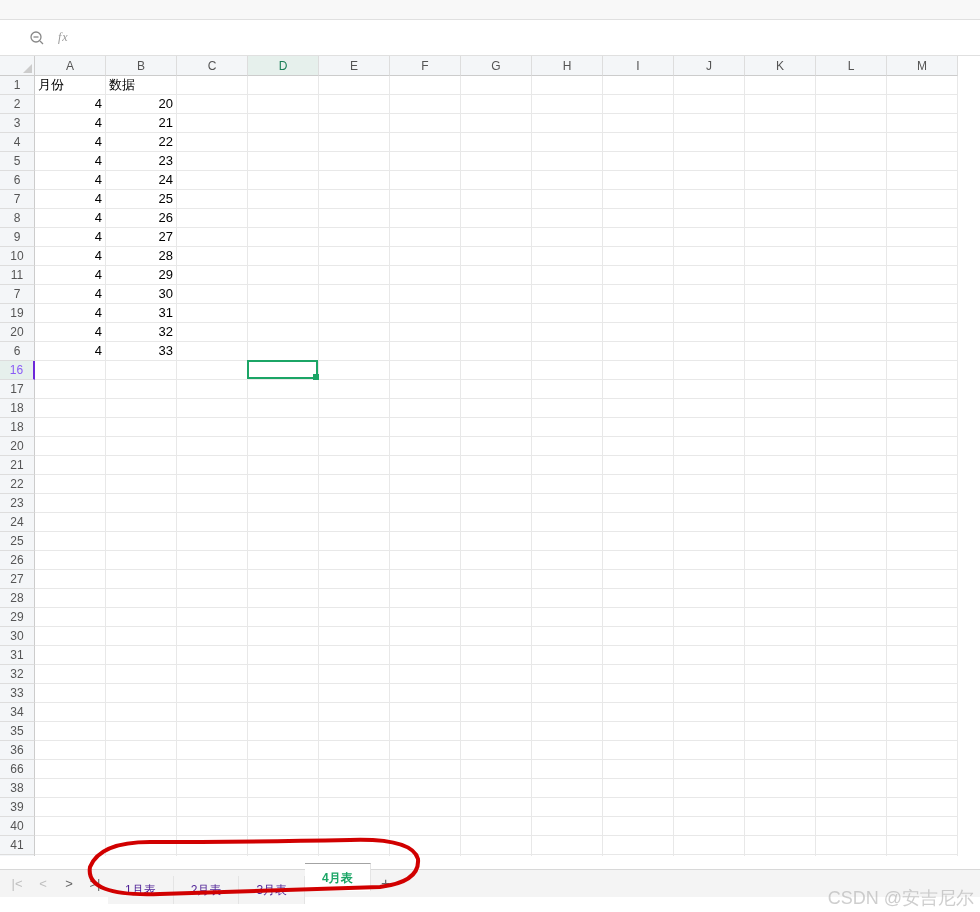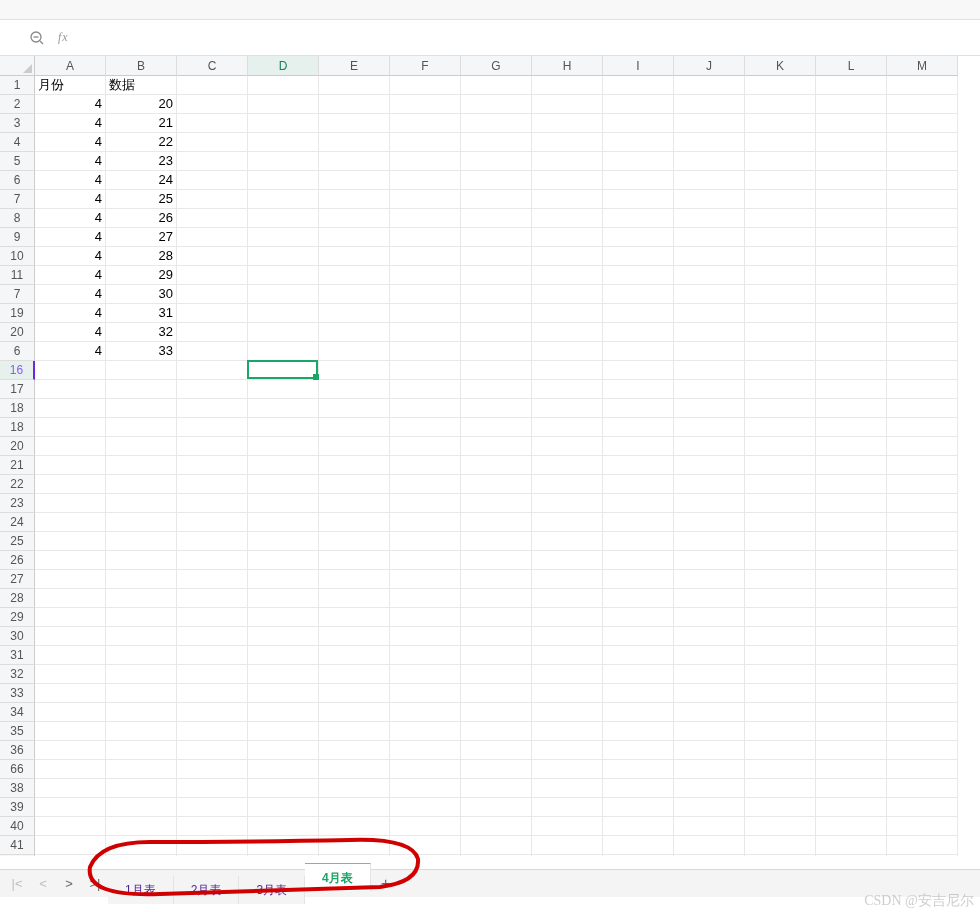--- a/index.html
+++ b/index.html
@@ -216,25 +216,24 @@
 }
 .annotation {
   position: absolute;
   pointer-events: none;
   z-index: 50;
 }
 .watermark {
   position: absolute;
   right: 6px;
   bottom: 2px;
-  font-size: 14px;
+  font-size: 18px;
   color: rgba(180,180,180,0.65);
   z-index: 60;
   pointer-events: none;
-  font-family: Liberation Serif, serif;
 }
 </style>
 </head>
 <body>
 
 <div class="toolbar"></div>
 
 <div class="formula-bar">
   <div class="fb-btn">
     <svg width="16" height="16" viewBox="0 0 16 16">

